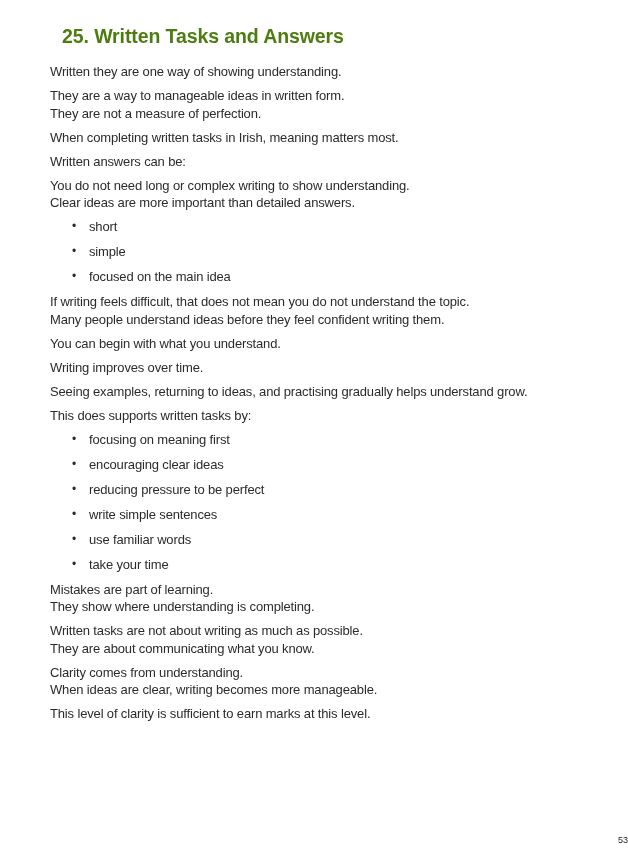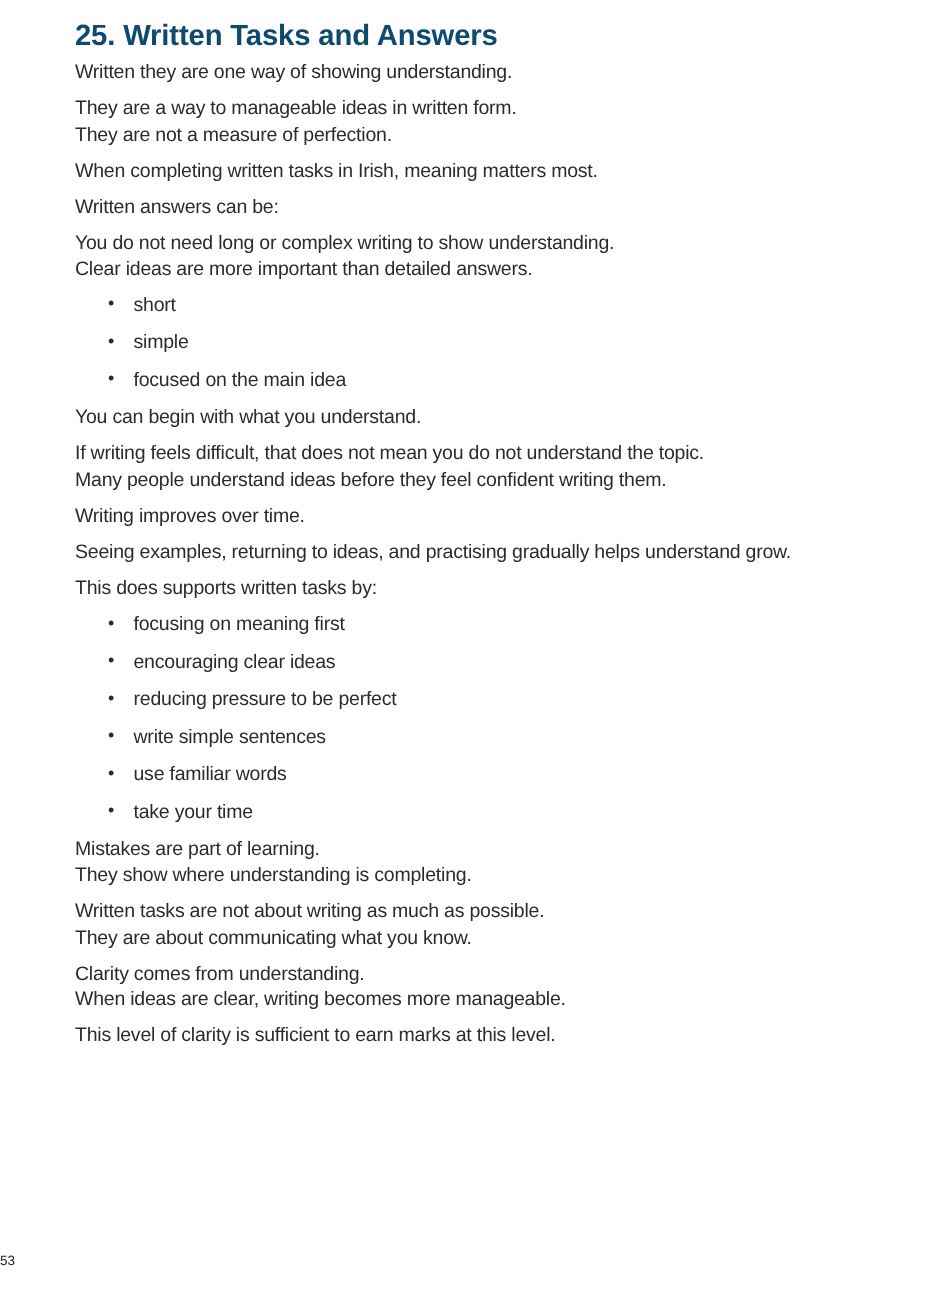--- a/index.html
+++ b/index.html
@@ -17,22 +17,22 @@
     }
     .page {
       position: absolute;
       left: 50px;
       top: 10px;
       width: 560px;
     }
     .title {
       font-size: 19.5px;
       font-weight: bold;
-      color: #0c4a6e;
-      margin: 0;
+      color: #4d7c0f;
+      margin: 12px;
       height: 29px;
       line-height: 29px;
       letter-spacing: -0.1px;
     }
     .para {
       font-size: 13px;
       line-height: 17.5px;
       margin: 0 0 6.5px 0;
       letter-spacing: -0.15px;
     }
@@ -54,21 +54,21 @@
       position: absolute;
       left: 22px;
       top: 0;
       font-size: 12px;
     }
     .page-number {
       position: absolute;
       left: 0;
       width: 628px;
       top: 835px;
-      text-align: left;
+      text-align: right;
       font-size: 9px;
       color: #222;
       font-family: "Liberation Sans", sans-serif;
     }
   </style>
 </head>
 <body>
 
 <div class="page">
   <h1 class="title">25. Written Tasks and Answers</h1>
@@ -89,25 +89,25 @@
       <p class="para">
         <span class="line">You do not need long or complex writing to show understanding.</span>
         <span class="line">Clear ideas are more important than detailed answers.</span>
       </p>
       <ul class="list">
         <li><span class="bullet">•</span><span>short</span></li>
         <li><span class="bullet">•</span><span>simple</span></li>
         <li><span class="bullet">•</span><span>focused on the main idea</span></li>
       </ul>
       <p class="para">
-        <span class="line">You can begin with what you understand.</span>
+        <span class="line">If writing feels difficult, that does not mean you do not understand the topic.</span>
+        <span class="line">Many people understand ideas before they feel confident writing them.</span>
       </p>
       <p class="para">
-        <span class="line">If writing feels difficult, that does not mean you do not understand the topic.</span>
-        <span class="line">Many people understand ideas before they feel confident writing them.</span>
+        <span class="line">You can begin with what you understand.</span>
       </p>
       <p class="para">
         <span class="line">Writing improves over time.</span>
       </p>
       <p class="para">
         <span class="line">Seeing examples, returning to ideas, and practising gradually helps understand grow.</span>
       </p>
       <p class="para">
         <span class="line">This does supports written tasks by:</span>
       </p>

